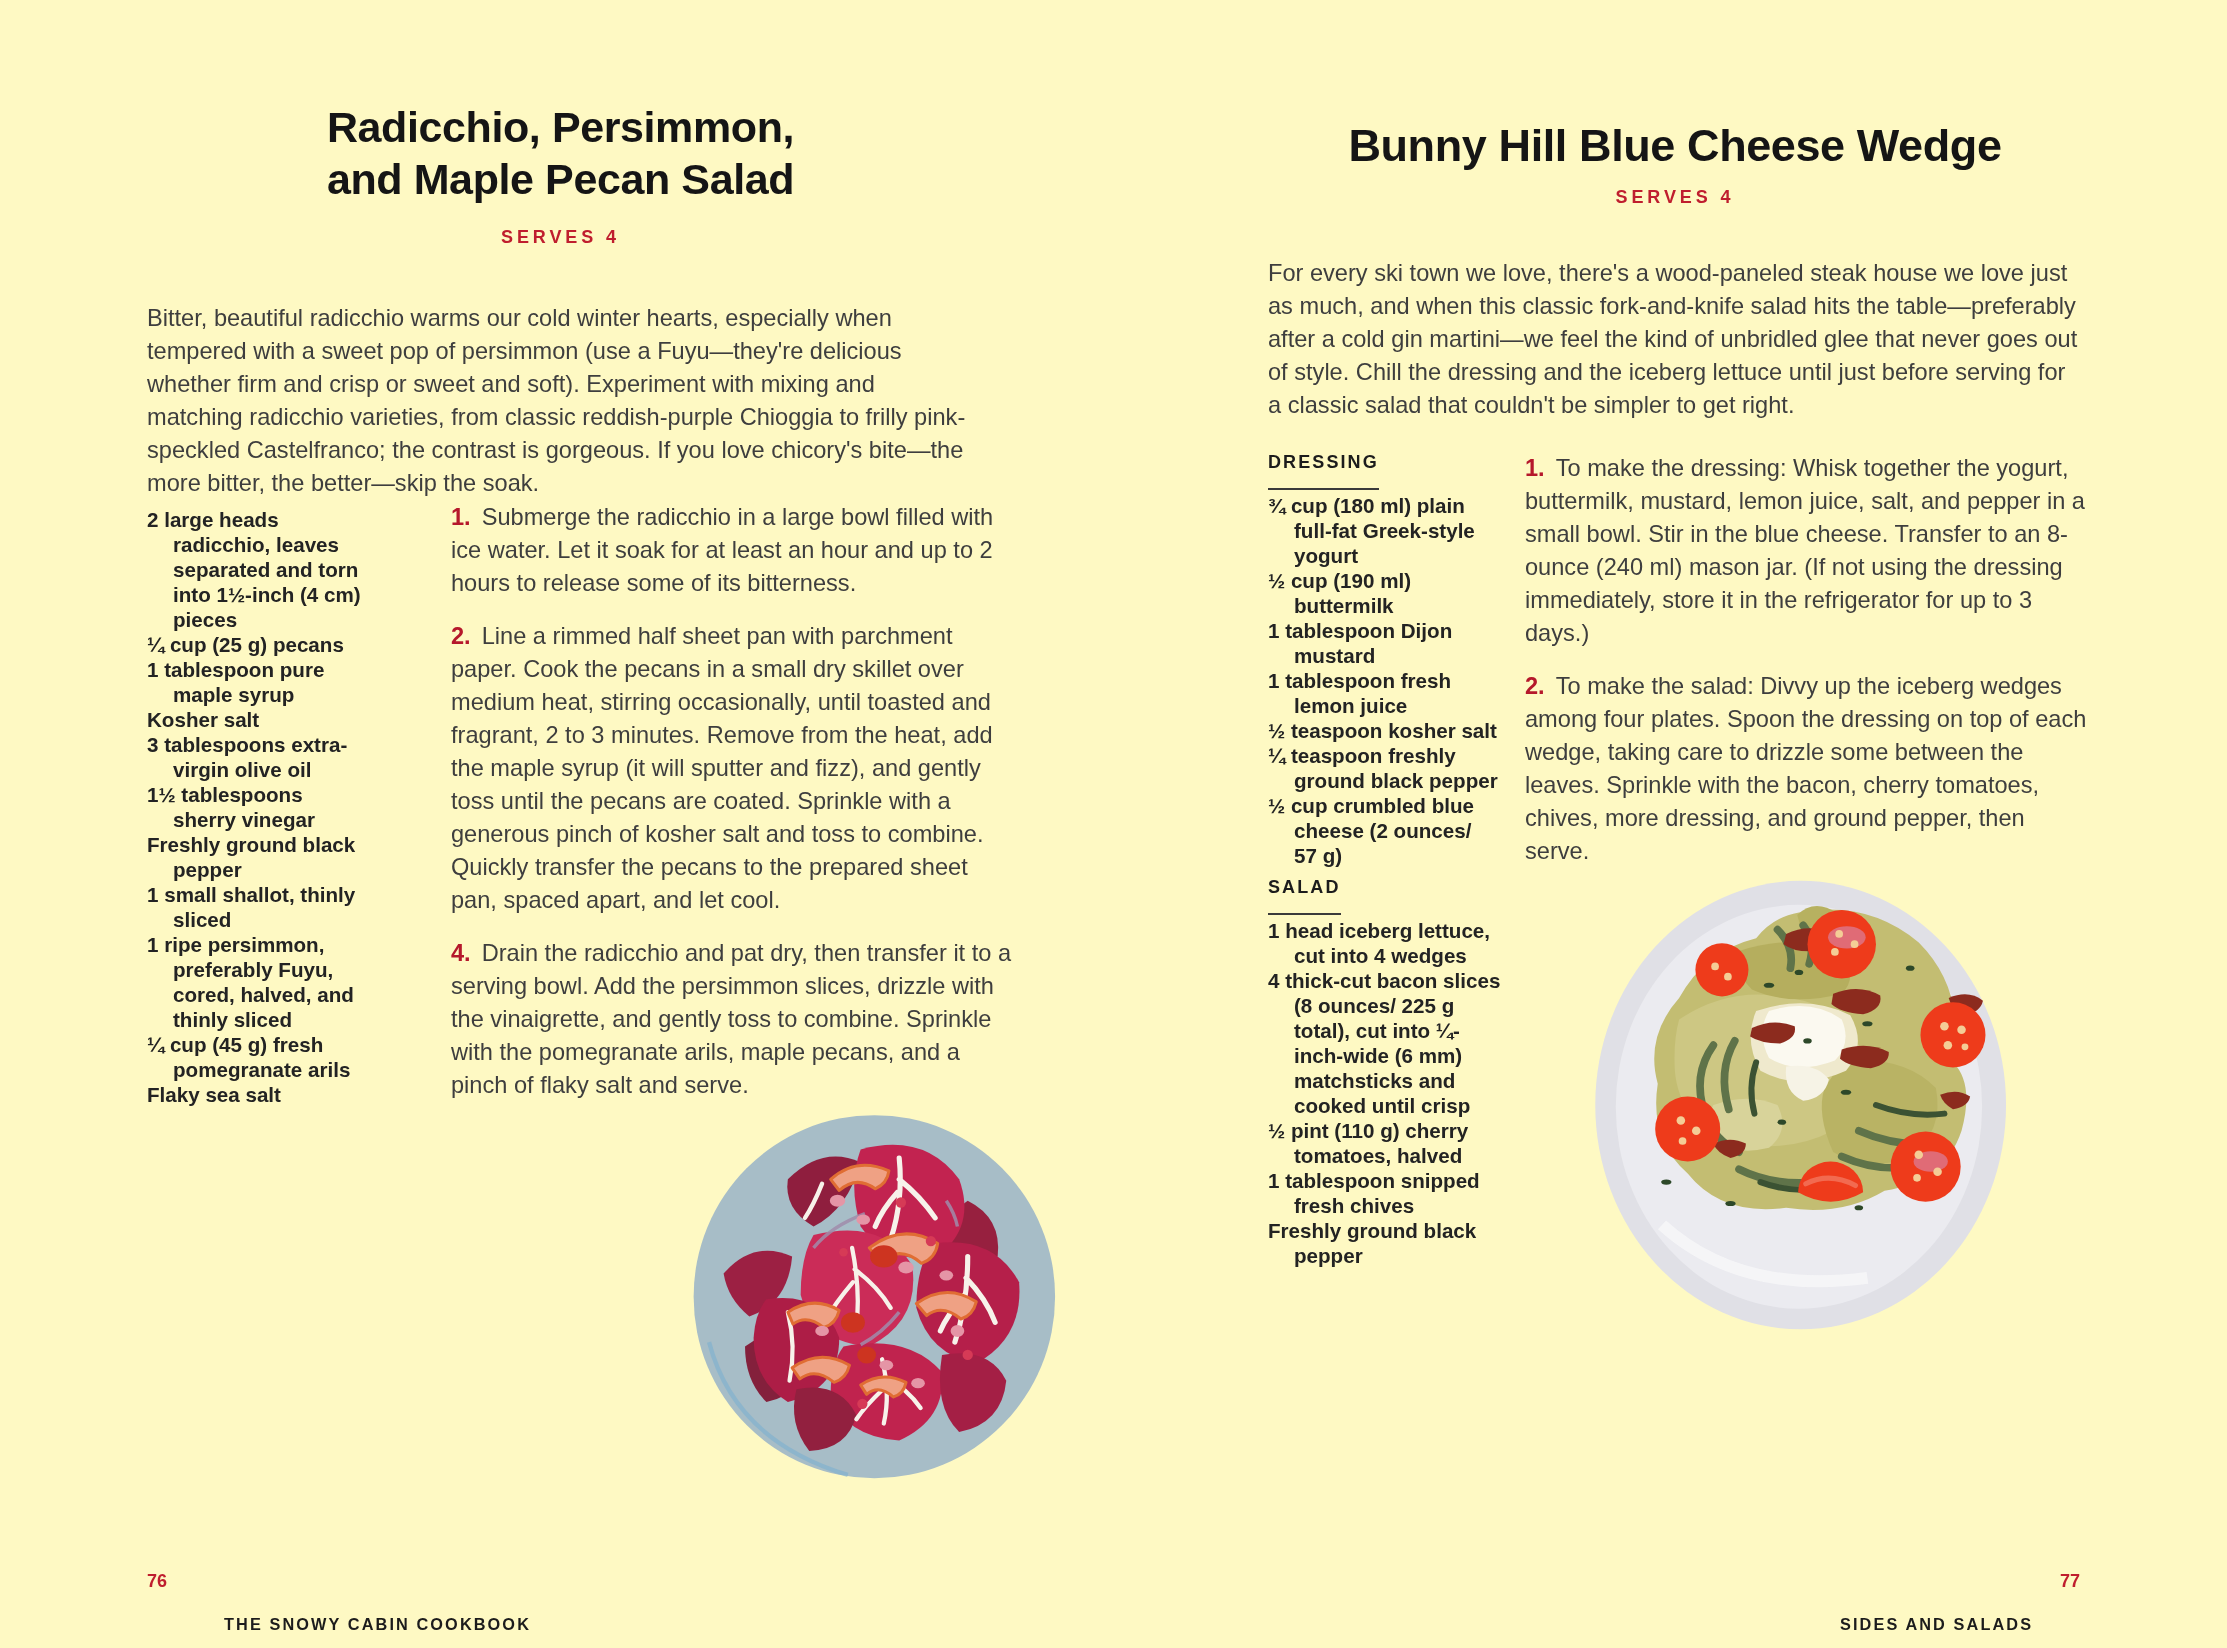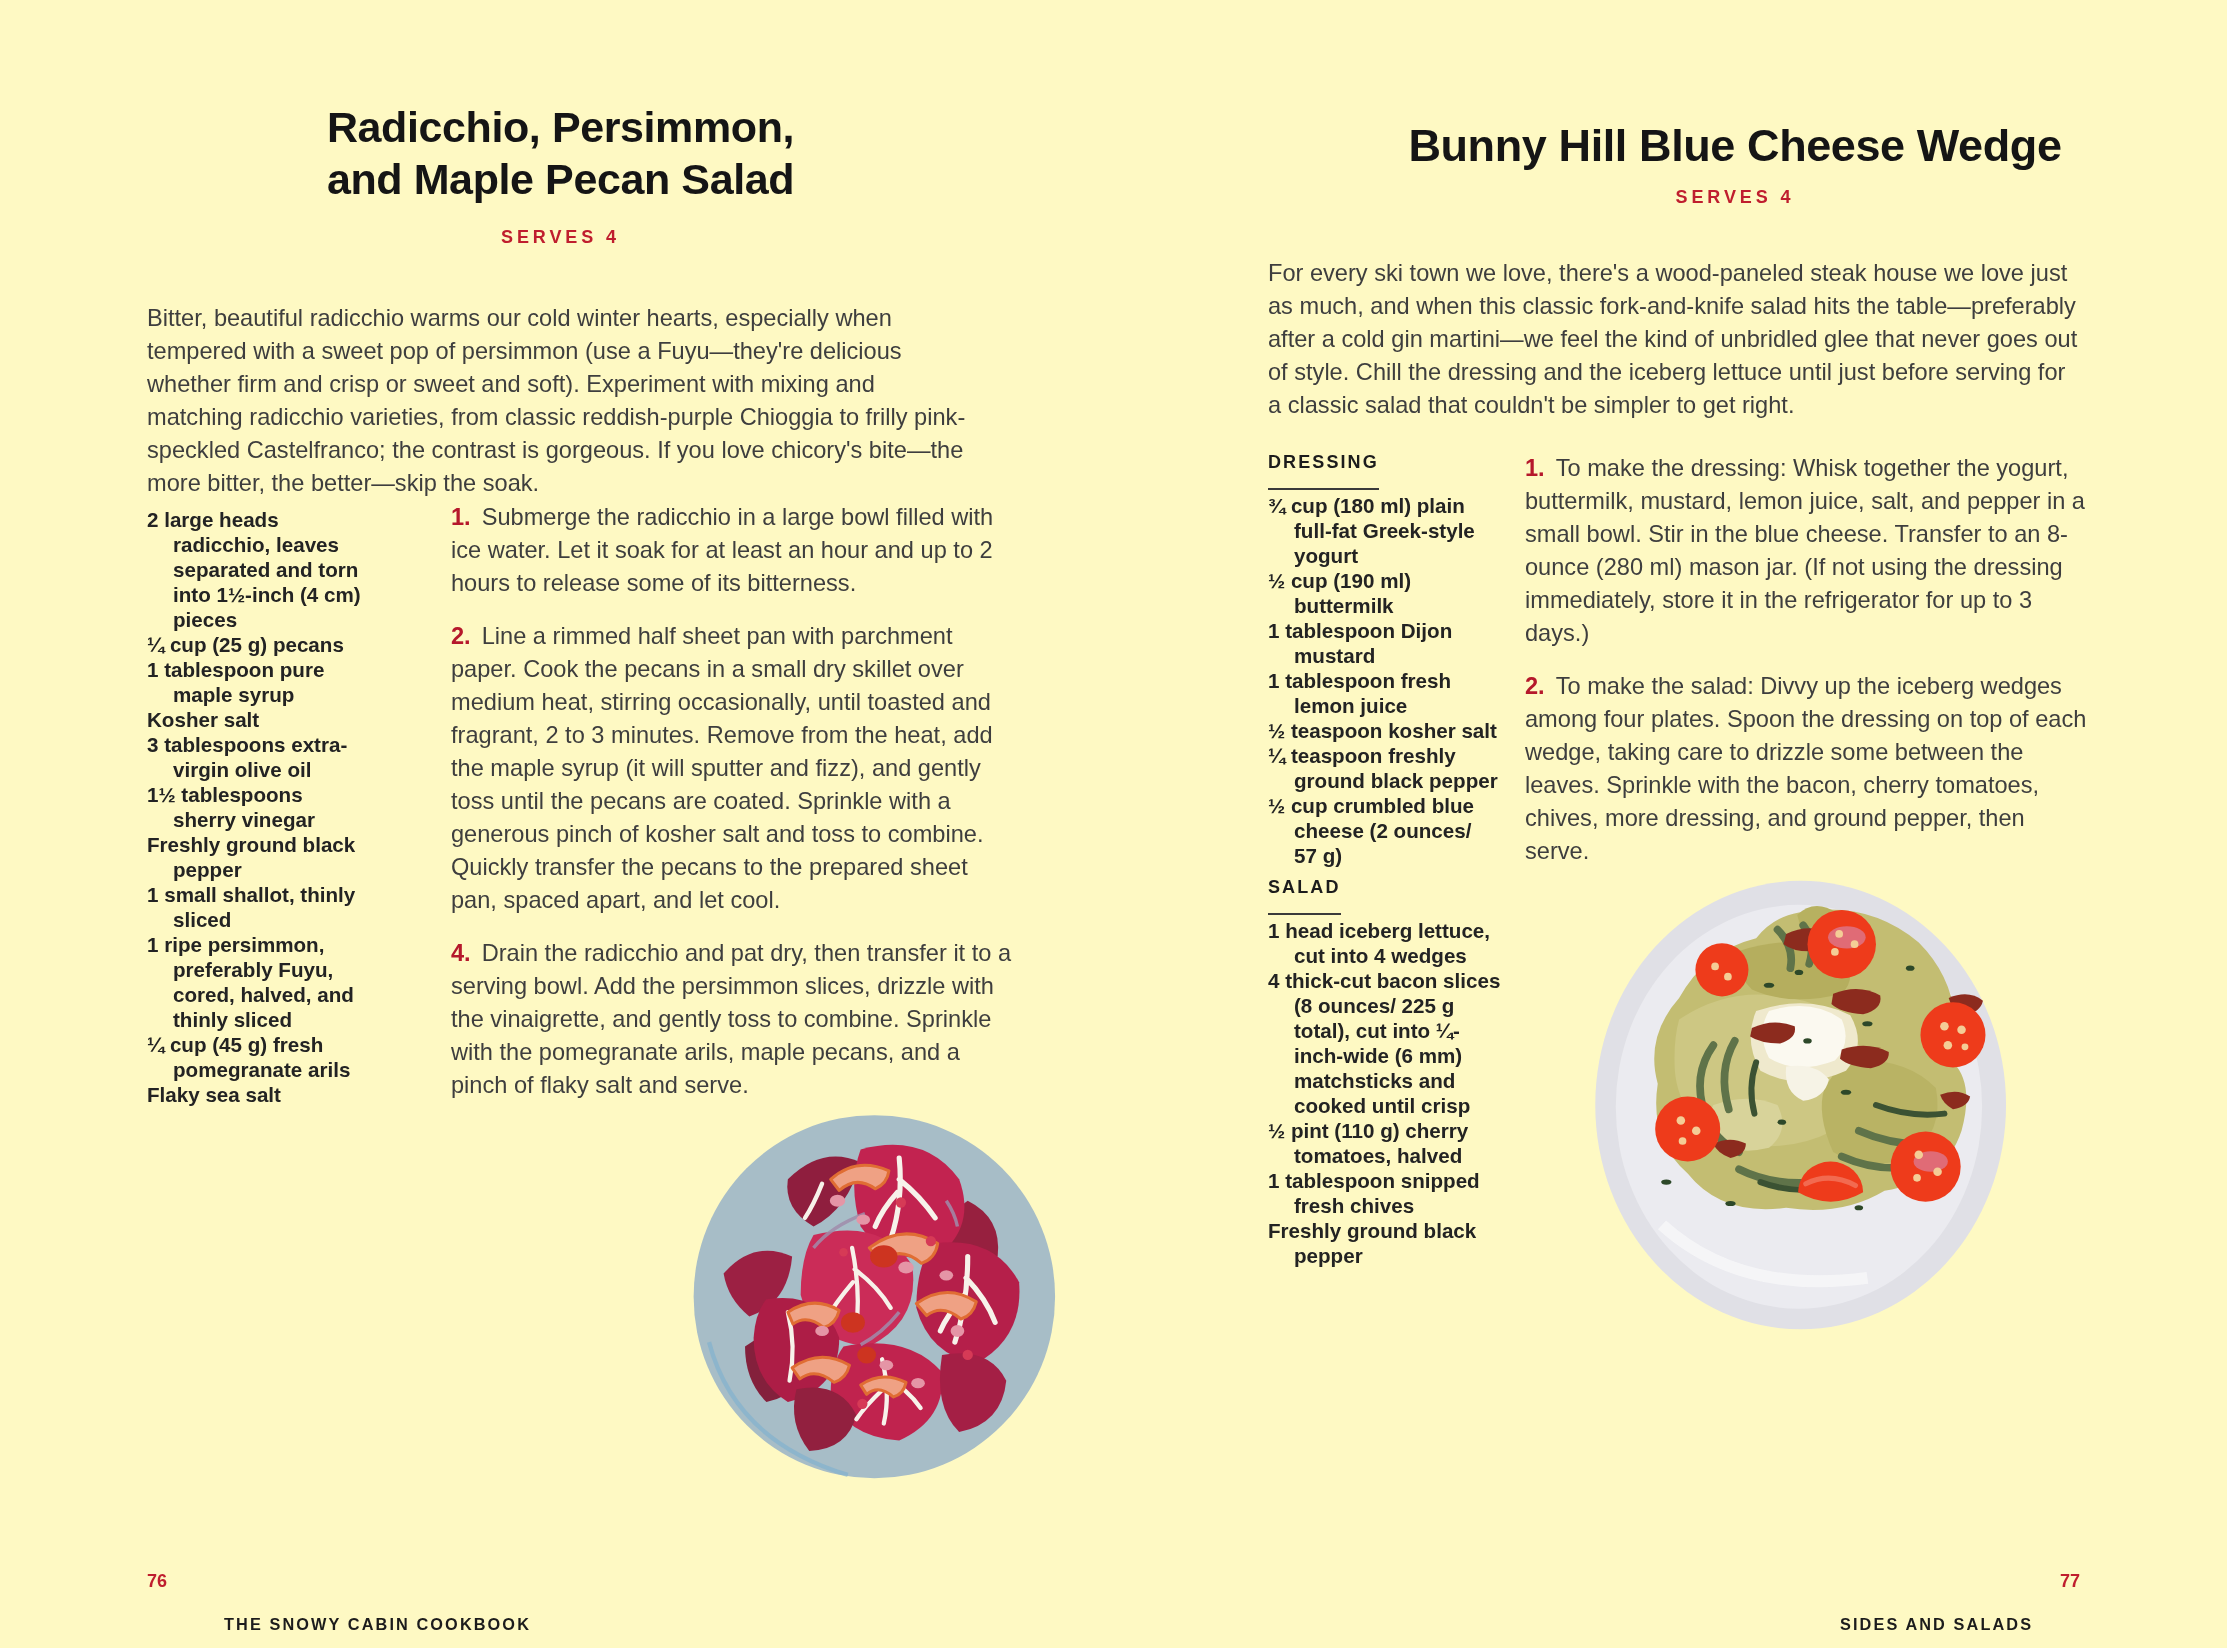--- a/index.html
+++ b/index.html
@@ -138,21 +138,21 @@
         </g>
       </g>
     </svg>
 
     <div class="abs folio" style="left:147px;top:1571px;">76</div>
     <div class="abs running-head" style="left:224px;top:1573px;">THE SNOWY CABIN COOKBOOK</div>
   </section>
 
   <section>
 
-    <div class="abs title-block" style="left:1285px;top:120px;width:900px;">
+    <div class="abs title-block" style="left:1225px;top:120px;width:900px;">
       <h1 class="title" style="font-size:45px;">
         <span class="tline">Bunny Hill Blue Cheese Wedge</span>
       </h1>
       <div class="serves" style="margin-top:15.4px;">SERVES 4</div>
     </div>
 
     <p class="abs intro" style="left:1268px;top:257px;width:816px;">For every ski town we love, there's a wood-paneled steak house we love just as much, and when this classic fork-and-knife salad hits the table—preferably after a cold gin martini—we feel the kind of unbridled glee that never goes out of style. Chill the dressing and the iceberg lettuce until just before serving for a classic salad that couldn't be simpler to get right.</p>
 
     <div class="abs sec-head" style="left:1268px;top:452px;">DRESSING</div>
     <ul class="abs ing-list" style="left:1268px;top:493px;width:230px;">
@@ -168,21 +168,21 @@
     <div class="abs sec-head" style="left:1268px;top:877px;">SALAD</div>
     <ul class="abs ing-list" style="left:1268px;top:918px;width:233px;">
       <li>1 head iceberg lettuce, cut into 4 wedges</li>
       <li>4 thick-cut bacon slices (8 ounces/ 225 g total), cut into ¼-inch-wide (6 mm) matchsticks and cooked until crisp</li>
       <li>½ pint (110 g) cherry tomatoes, halved</li>
       <li>1 tablespoon snipped fresh chives</li>
       <li>Freshly ground black pepper</li>
     </ul>
 
     <div class="abs steps" style="left:1525px;top:452px;width:565px;">
-      <p class="step"><span class="num">1.</span><span>To make the dressing: Whisk together the yogurt, buttermilk, mustard, lemon juice, salt, and pepper in a small bowl. Stir in the blue cheese. Transfer to an 8-ounce (280 ml) mason jar. (If not using the dressing immediately, store it in the refrigerator for up to 3 days.)</span></p>
+      <p class="step"><span class="num">1.</span><span>To make the dressing: Whisk together the yogurt, buttermilk, mustard, lemon juice, salt, and pepper in a small bowl. Stir in the blue cheese. Transfer to an 8-ounce (240 ml) mason jar. (If not using the dressing immediately, store it in the refrigerator for up to 3 days.)</span></p>
       <p class="step"><span class="num">2.</span><span>To make the salad: Divvy up the iceberg wedges among four plates. Spoon the dressing on top of each wedge, taking care to drizzle some between the leaves. Sprinkle with the bacon, cherry tomatoes, chives, more dressing, and ground pepper, then serve.</span></p>
     </div>
 
     <svg class="abs" style="left:1585px;top:848px;" width="445" height="497" viewBox="0 0 520 580">
       <g>
         <ellipse cx="252" cy="300" rx="240" ry="262" fill="#e0e0e6"></ellipse>
         <ellipse cx="250" cy="302" rx="214" ry="236" fill="#ebebf0"></ellipse>
         <path d="M90 440 Q180 522 330 502" stroke="#f7f7f9" stroke-width="14" fill="none" opacity="0.8"></path>
       </g>
       <g>

